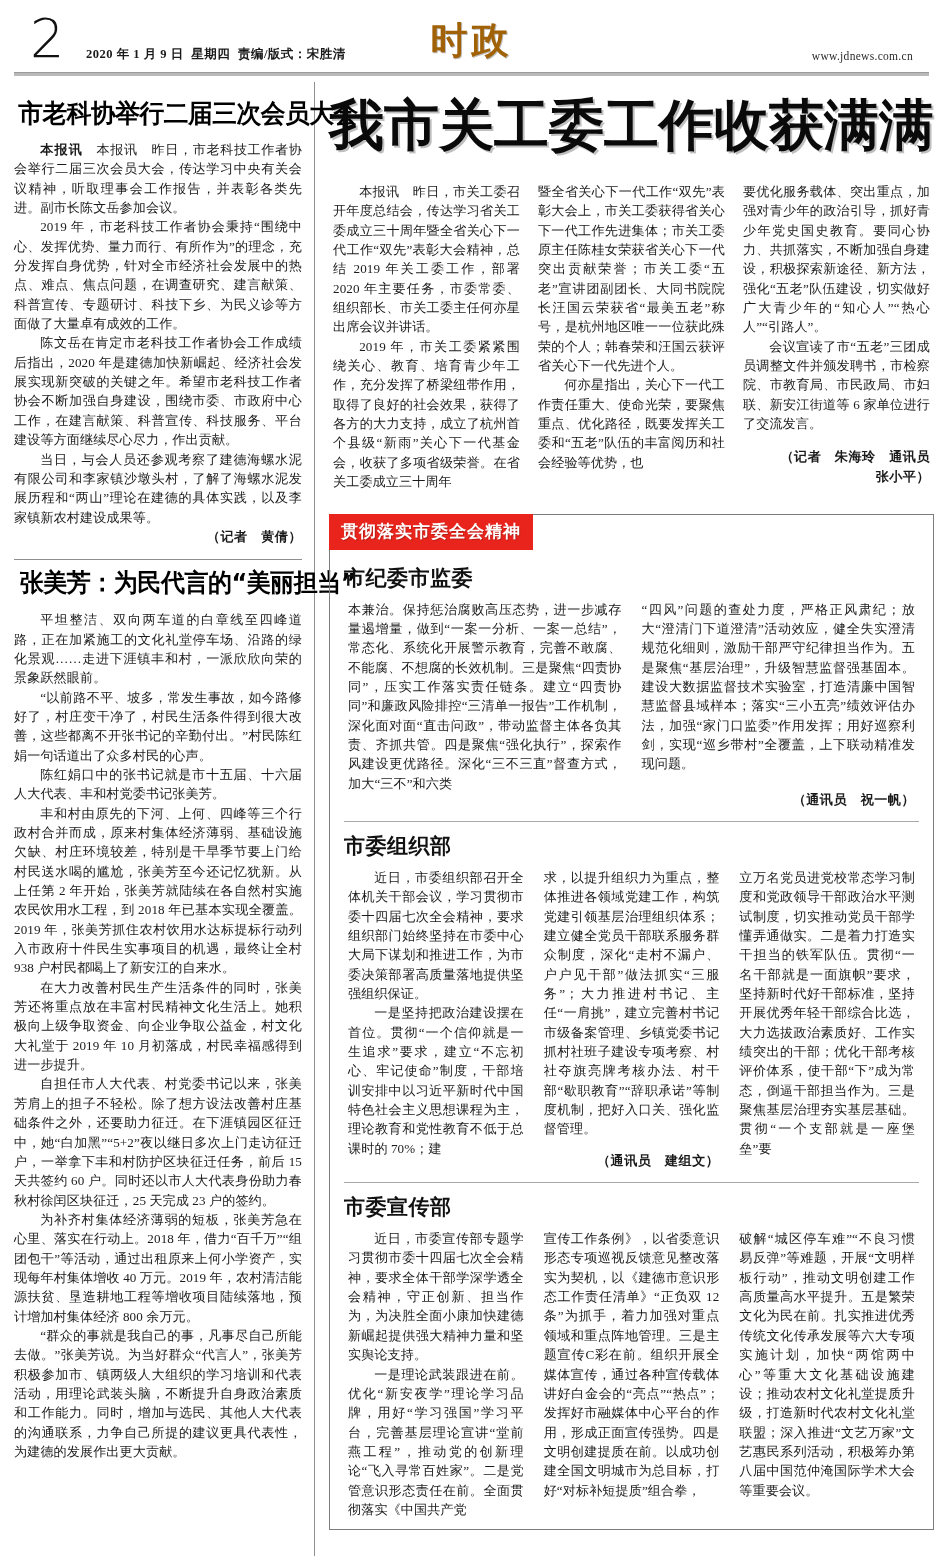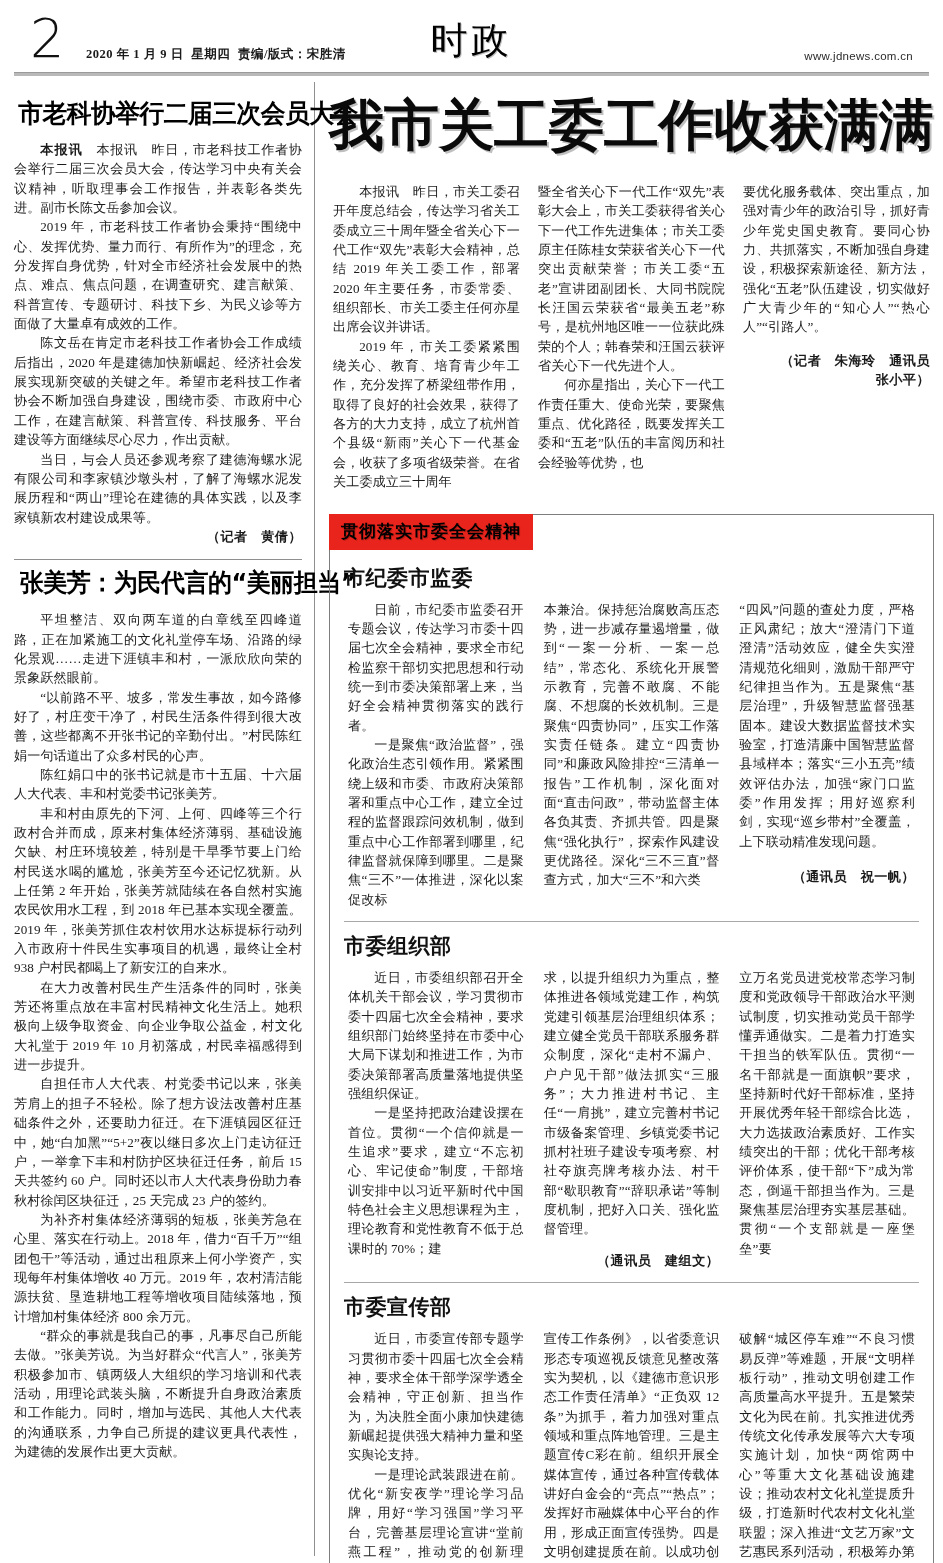--- a/index.html
+++ b/index.html
@@ -50,30 +50,30 @@
     color: #1a1a1a;
   }
   .folio-date span { margin-right: 4px; }
   .section-title {
     position: absolute;
     left: 0; right: 0;
     top: 16px;
     text-align: center;
     font-family: "DejaVu Sans", sans-serif;
     font-size: 37px;
-    font-weight: normal;
+    font-weight: bold;
     letter-spacing: 4px;
-    color: #000000;
+    color: #a16207;
     text-shadow: 1px 1px 0 #bdbdbd;
   }
   .folio-url {
     position: absolute;
     right: 16px;
     top: 50px;
-    font-family: Liberation Sans, sans-serif;
+    font-family: Liberation Serif, serif;
     font-size: 11.5px;
     color: #2b2b2b;
     letter-spacing: 0.3px;
   }
   .masthead-rule {
     position: absolute;
     left: 0; right: 0;
     bottom: 2px;
     height: 3px;
     background: #b9b9b9;
@@ -192,21 +192,21 @@
   
   .feature-box {
     margin-top: 22px;
     border: 1px solid #7d7d7d;
     padding: 0 0 10px 0;
     position: relative;
     box-sizing: border-box;
   }
   .feature-flag {
     background: #e8241c;
-    color: #000000;
+    color: #ffffff;
     font-family: "DejaVu Sans", sans-serif;
     font-weight: bold;
     font-size: 17px;
     letter-spacing: 1px;
     padding: 6px 12px 7px 12px;
     display: inline-block;
     margin: -1px 0 0 -1px;
     text-shadow: 1px 1px 0 rgba(0,0,0,0.2);
   }
   .sub-head {
@@ -287,38 +287,35 @@
           <div class="c bodytext">
             <p><span class="lead"></span><span>本报讯　昨日，市关工委召开年度总结会，传达学习省关工委成立三十周年暨全省关心下一代工作“双先”表彰大会精神，总结 2019 年关工委工作，部署 2020 年主要任务，市委常委、组织部长、市关工委主任何亦星出席会议并讲话。</span></p>
             <p>2019 年，市关工委紧紧围绕关心、教育、培育青少年工作，充分发挥了桥梁纽带作用，取得了良好的社会效果，获得了各方的大力支持，成立了杭州首个县级“新雨”关心下一代基金会，收获了多项省级荣誉。在省关工委成立三十周年</p>
           </div>
           <div class="c bodytext">
             <p style="text-indent:0">暨全省关心下一代工作“双先”表彰大会上，市关工委获得省关心下一代工作先进集体；市关工委原主任陈桂女荣获省关心下一代突出贡献荣誉；市关工委“五老”宣讲团副团长、大同书院院长汪国云荣获省“最美五老”称号，是杭州地区唯一一位获此殊荣的个人；韩春荣和汪国云获评省关心下一代先进个人。</p>
             <p>何亦星指出，关心下一代工作责任重大、使命光荣，要聚焦重点、优化路径，既要发挥关工委和“五老”队伍的丰富阅历和社会经验等优势，也</p>
           </div>
           <div class="c bodytext">
             <p style="text-indent:0">要优化服务载体、突出重点，加强对青少年的政治引导，抓好青少年党史国史教育。要同心协力、共抓落实，不断加强自身建设，积极探索新途径、新方法，强化“五老”队伍建设，切实做好广大青少年的“知心人”“热心人”“引路人”。</p>
+            <p>会议宣读了市“五老”三团成员调整文件并颁发聘书，市检察院、市教育局、市民政局、市妇联、新安江街道等 6 家单位进行了交流发言。</p>
             <p class="byline-line" style="margin-top:14px">（记者　朱海玲　通讯员　张小平）</p>
           </div>
         </div>
       </div>
 
       <div class="feature-box">
         <div class="feature-flag">贯彻落实市委全会精神</div>
 
         <div class="feature-inner">
 
           <div>
             <div class="sub-head" style="margin-left:4px">市纪委市监委</div>
             <div class="cols3">
               <div class="c bodytext">
-                <p>日前，市纪委市监委召开专题会议，传达学习市委十四届七次全会精神，要求全市纪检监察干部切实把思想和行动统一到市委决策部署上来，当好全会精神贯彻落实的践行者。</p>
-                <p>一是聚焦“政治监督”，强化政治生态引领作用。紧紧围绕上级和市委、市政府决策部署和重点中心工作，建立全过程的监督跟踪问效机制，做到重点中心工作部署到哪里，纪律监督就保障到哪里。二是聚焦“三不”一体推进，深化以案促改标</p>
-              </div>
-              <div class="c bodytext">
                 <p style="text-indent:0">本兼治。保持惩治腐败高压态势，进一步减存量遏增量，做到“一案一分析、一案一总结”，常态化、系统化开展警示教育，完善不敢腐、不能腐、不想腐的长效机制。三是聚焦“四责协同”，压实工作落实责任链条。建立“四责协同”和廉政风险排控“三清单一报告”工作机制，深化面对面“直击问政”，带动监督主体各负其责、齐抓共管。四是聚焦“强化执行”，探索作风建设更优路径。深化“三不三直”督查方式，加大“三不”和六类</p>
               </div>
               <div class="c bodytext">
                 <p style="text-indent:0">“四风”问题的查处力度，严格正风肃纪；放大“澄清门下道澄清”活动效应，健全失实澄清规范化细则，激励干部严守纪律担当作为。五是聚焦“基层治理”，升级智慧监督强基固本。建设大数据监督技术实验室，打造清廉中国智慧监督县域样本；落实“三小五亮”绩效评估办法，加强“家门口监委”作用发挥；用好巡察利剑，实现“巡乡带村”全覆盖，上下联动精准发现问题。</p>
                 <p class="byline-line" style="margin-top:16px">（通讯员　祝一帆）</p>
               </div>
             </div>
           </div>
 
           <div class="sec-divider" style="margin-left:4px;margin-right:4px"></div>

